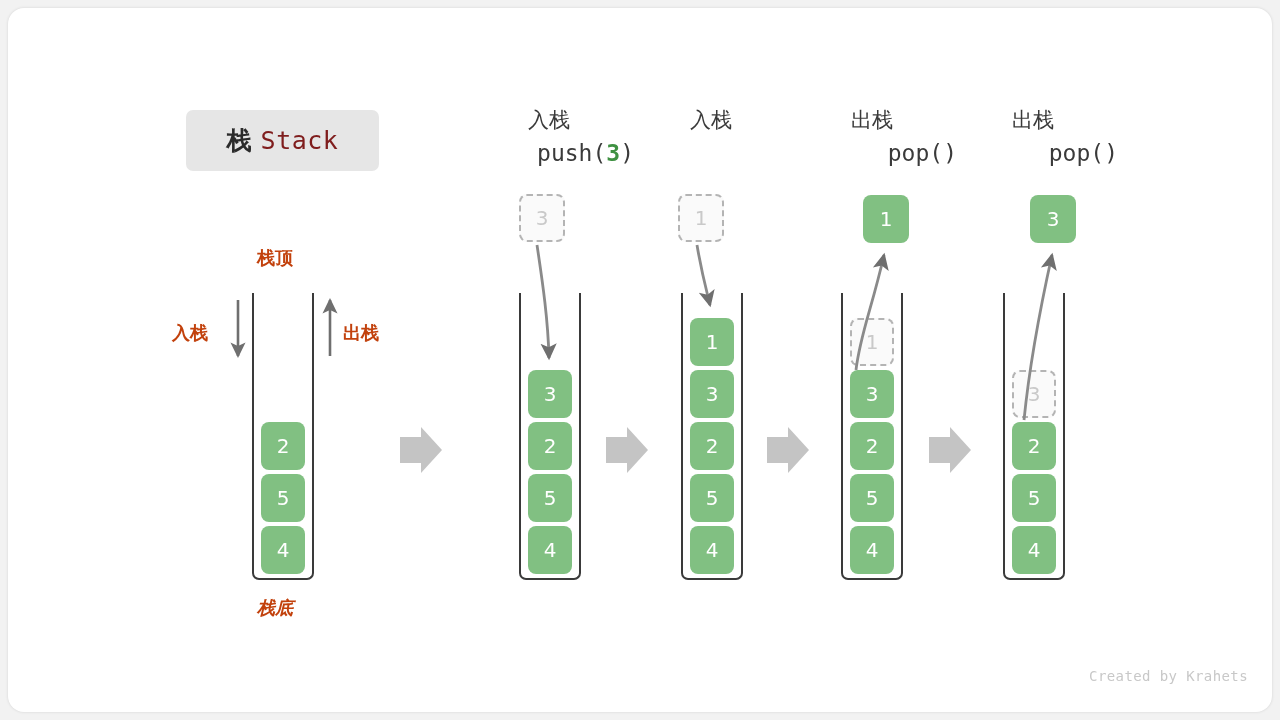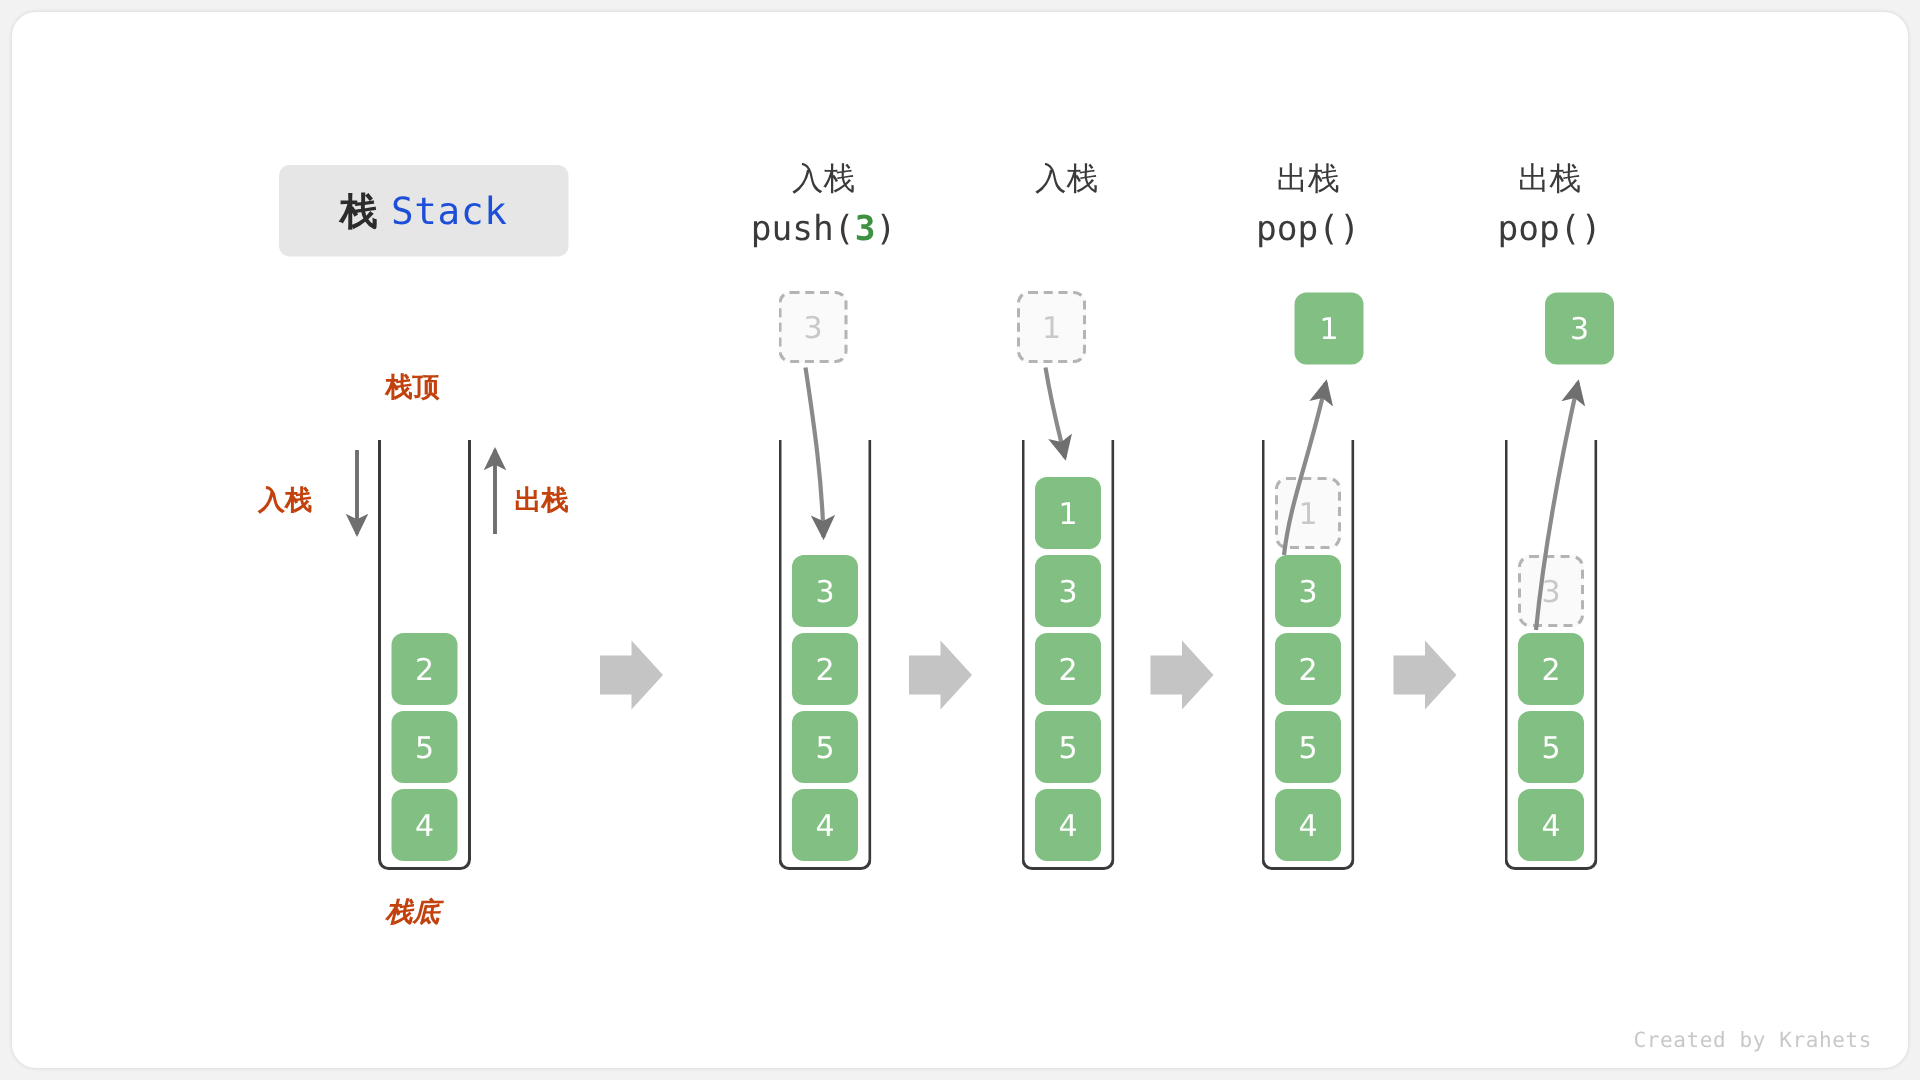--- a/index.html
+++ b/index.html
@@ -46,21 +46,21 @@
   }
   .title-cn {
     font-family: "Liberation Sans", sans-serif;
     font-size: 25px;
     font-weight: bold;
     color: #2b2b2b;
   }
   .title-en {
     font-family: "DejaVu Sans Mono", monospace;
     font-size: 25px;
-    color: #1d4ed8;
+    color: #7f1d1d;
     letter-spacing: 0.5px;
   }
 
   
   .cn-bold {
     position: absolute;
     font-family: "Liberation Sans", sans-serif;
     font-size: 18px;
     font-weight: bold;
     color: #c2410c;
@@ -80,20 +80,21 @@
     color: #3a3a3a;
     display: block;
   }
   .col-head .op-code {
     font-family: "DejaVu Sans Mono", monospace;
     font-size: 23px;
     color: #3a3a3a;
     display: block;
     margin-top: 4px;
     white-space: pre;
+    text-align: right;
   }
   .op-code .arg {
     color: #3f9142;
     font-weight: bold;
   }
 
   
   .tube {
     position: absolute;
     width: 62px;
@@ -167,21 +168,21 @@
     left: 0;
     top: 0;
     width: 1280px;
     height: 720px;
     pointer-events: none;
   }
 
   .credit {
     position: absolute;
     right: 32px;
-    bottom: 18px;
+    bottom: 36px;
     font-family: "DejaVu Sans Mono", monospace;
     font-size: 14px;
     color: #c8c8c8;
     letter-spacing: 0.4px;
   }
 </style>
 </head>
 <body>
 
 <div id="canvas">

